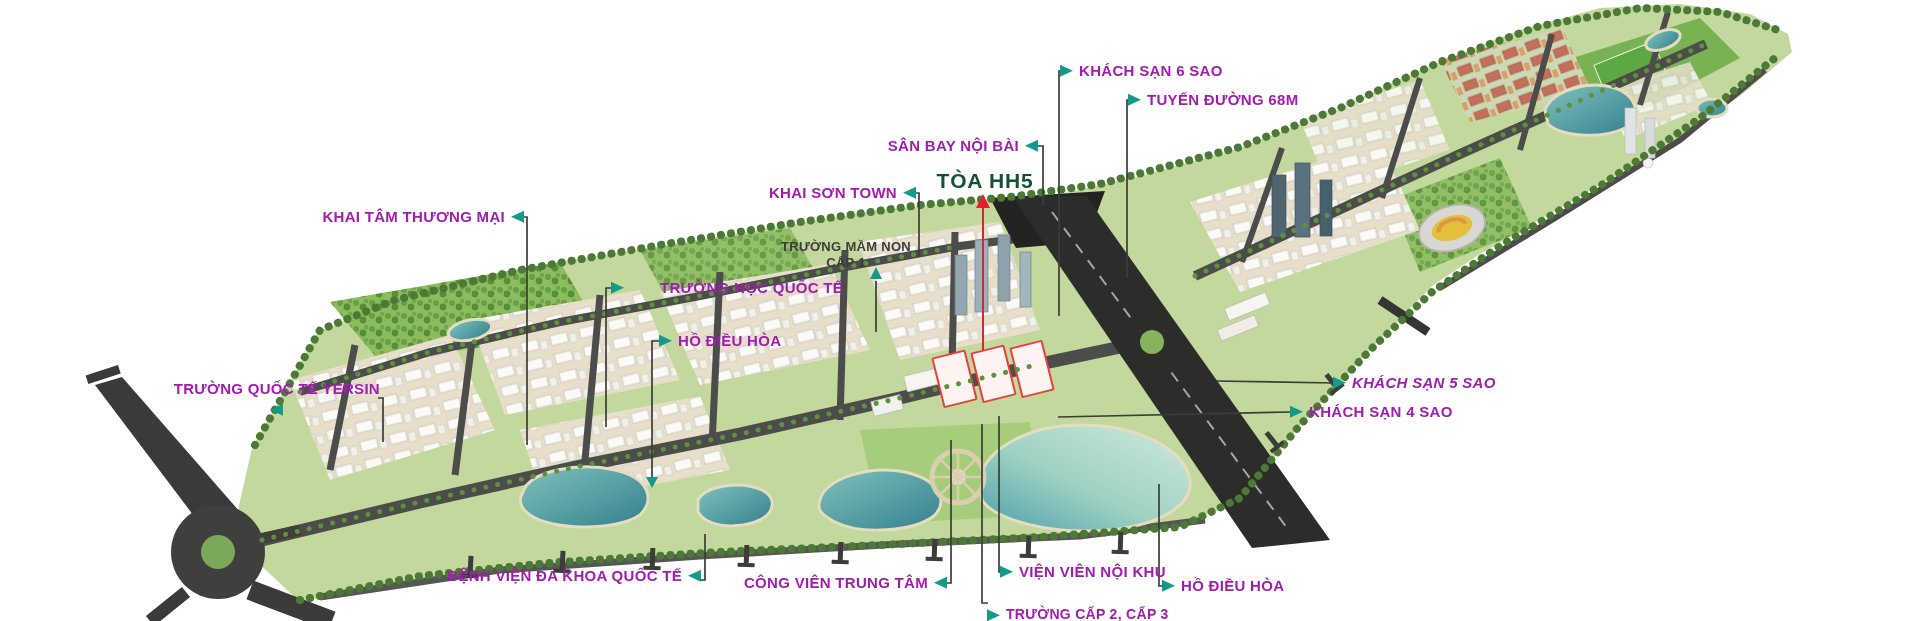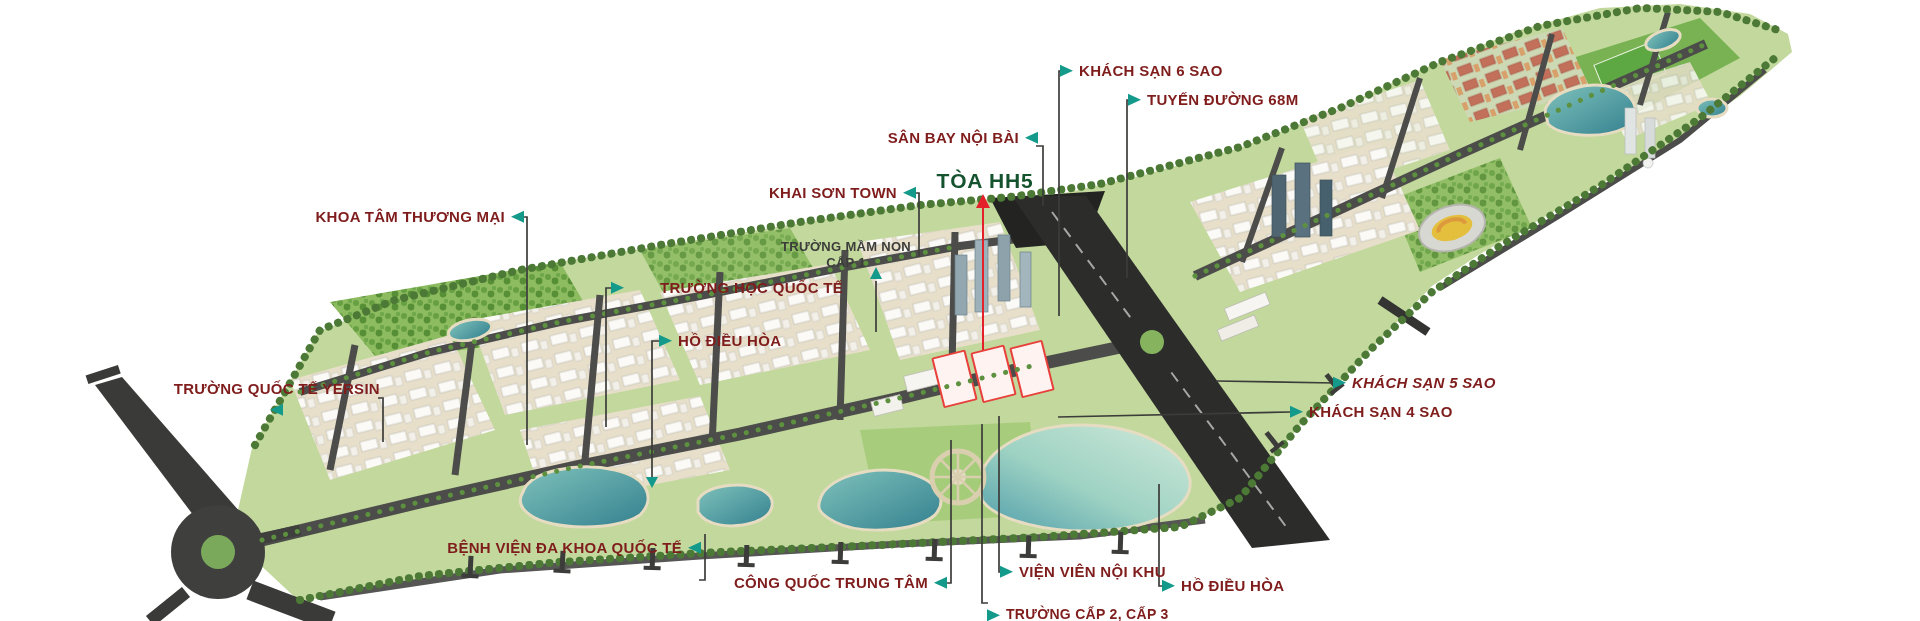--- a/index.html
+++ b/index.html
@@ -1,20 +1,20 @@
 <!DOCTYPE html>
 <html><head>
 <meta charset="utf-8">
 <style>
   html,body{margin:0;padding:0;background:#ffffff;}
   .canvas{position:relative;width:1920px;height:621px;background:#ffffff;overflow:hidden;
           font-family:"Liberation Sans","DejaVu Sans",sans-serif;}
   .map-svg,.lines-svg{position:absolute;left:0;top:0;width:1920px;height:621px;}
   .label{position:absolute;display:flex;align-items:center;gap:6px;white-space:nowrap;
-         font-size:15px;font-weight:700;letter-spacing:.3px;color:#7f1d1d;transform:translateY(-50%);}
+         font-size:15px;font-weight:700;letter-spacing:.3px;color:#a21caf;transform:translateY(-50%);}
   .label.small{font-size:14px;}
   .label .txt{line-height:1.1;}
   .arr-l{width:0;height:0;border-top:6px solid transparent;border-bottom:6px solid transparent;
          border-right:13px solid #149a8b;}
   .arr-r{width:0;height:0;border-top:6px solid transparent;border-bottom:6px solid transparent;
          border-left:13px solid #149a8b;}
   .arr-up{position:absolute;width:0;height:0;border-left:6px solid transparent;border-right:6px solid transparent;
           border-bottom:12px solid #149a8b;}
   .arr-up-red{position:absolute;width:0;height:0;border-left:7px solid transparent;border-right:7px solid transparent;
           border-bottom:14px solid #e4202a;}
@@ -235,21 +235,21 @@
       <polyline points="945,583 951,583 951,440"></polyline>
       <polyline points="1001,572 999,572 999,416"></polyline>
       <polyline points="988,603 982,603 982,424"></polyline>
       <polyline points="1163,586 1159,586 1159,484"></polyline>
     </g>
     <polygon points="646,477 658,477 652,488" fill="#149a8b"></polygon>
     <line x1="983" y1="208" x2="983" y2="350" stroke="#e4202a" stroke-width="2"></line>
   </svg>
 
   <div class="label" style="right:1396px;top:217px;">
-    <span class="txt">KHOA TÂM THƯƠNG MẠI</span>
+    <span class="txt">KHAI TÂM THƯƠNG MẠI</span>
     <span class="arr-l"></span>
   </div>
 
   <div class="label" style="left:611px;top:288px;gap:36px;">
     <span class="arr-r"></span>
     <span class="txt">TRƯỜNG HỌC QUỐC TẾ</span>
   </div>
 
   <div class="label" style="left:659px;top:341px;">
     <span class="arr-r"></span>
@@ -265,21 +265,21 @@
     <span class="txt">KHAI SƠN TOWN</span>
     <span class="arr-l"></span>
   </div>
 
   <div class="label-block" style="left:776px;top:255px;width:140px;">
     <div>TRƯỜNG MẦM NON</div>
     <div>CẤP 1</div>
   </div>
   <span class="arr-up" style="left:870px;top:267px;"></span>
 
-  <div class="label" style="right:882px;top:138px;">
+  <div class="label" style="right:882px;top:146px;">
     <span class="txt">SÂN BAY NỘI BÀI</span>
     <span class="arr-l"></span>
   </div>
 
   <div class="hh5" style="left:985px;top:181px;">
     <span>TÒA HH5</span>
   </div>
   <span class="arr-up-red" style="left:976px;top:194px;"></span>
 
   <div class="label" style="left:1060px;top:71px;">
@@ -295,27 +295,27 @@
   <div class="label" style="left:1333px;top:383px;font-style:italic;">
     <span class="arr-r"></span>
     <span class="txt">KHÁCH SẠN 5 SAO</span>
   </div>
 
   <div class="label" style="left:1290px;top:412px;">
     <span class="arr-r"></span>
     <span class="txt">KHÁCH SẠN 4 SAO</span>
   </div>
 
-  <div class="label" style="right:1219px;top:548px;">
+  <div class="label" style="right:1219px;top:576px;">
     <span class="txt">BỆNH VIỆN ĐA KHOA QUỐC TẾ</span>
     <span class="arr-l"></span>
   </div>
 
   <div class="label" style="right:973px;top:583px;">
-    <span class="txt">CÔNG QUỐC TRUNG TÂM</span>
+    <span class="txt">CÔNG VIÊN TRUNG TÂM</span>
     <span class="arr-l"></span>
   </div>
 
   <div class="label" style="left:1000px;top:572px;">
     <span class="arr-r"></span>
     <span class="txt">VIỆN VIÊN NỘI KHU</span>
   </div>
 
   <div class="label small" style="left:987px;top:615px;">
     <span class="arr-r"></span>

